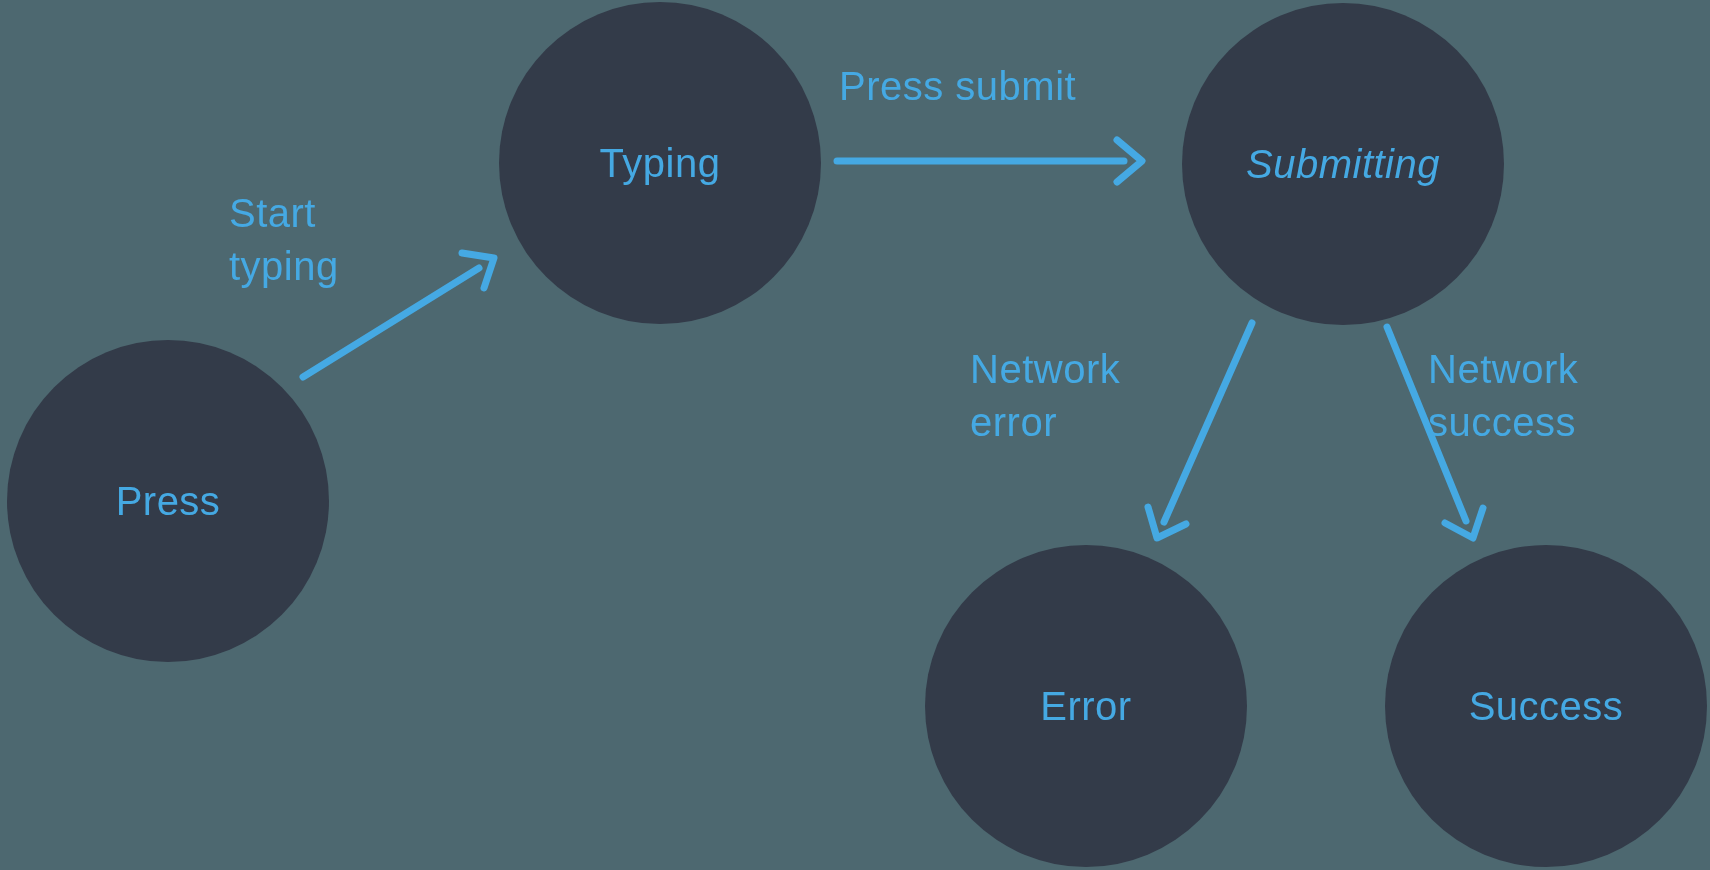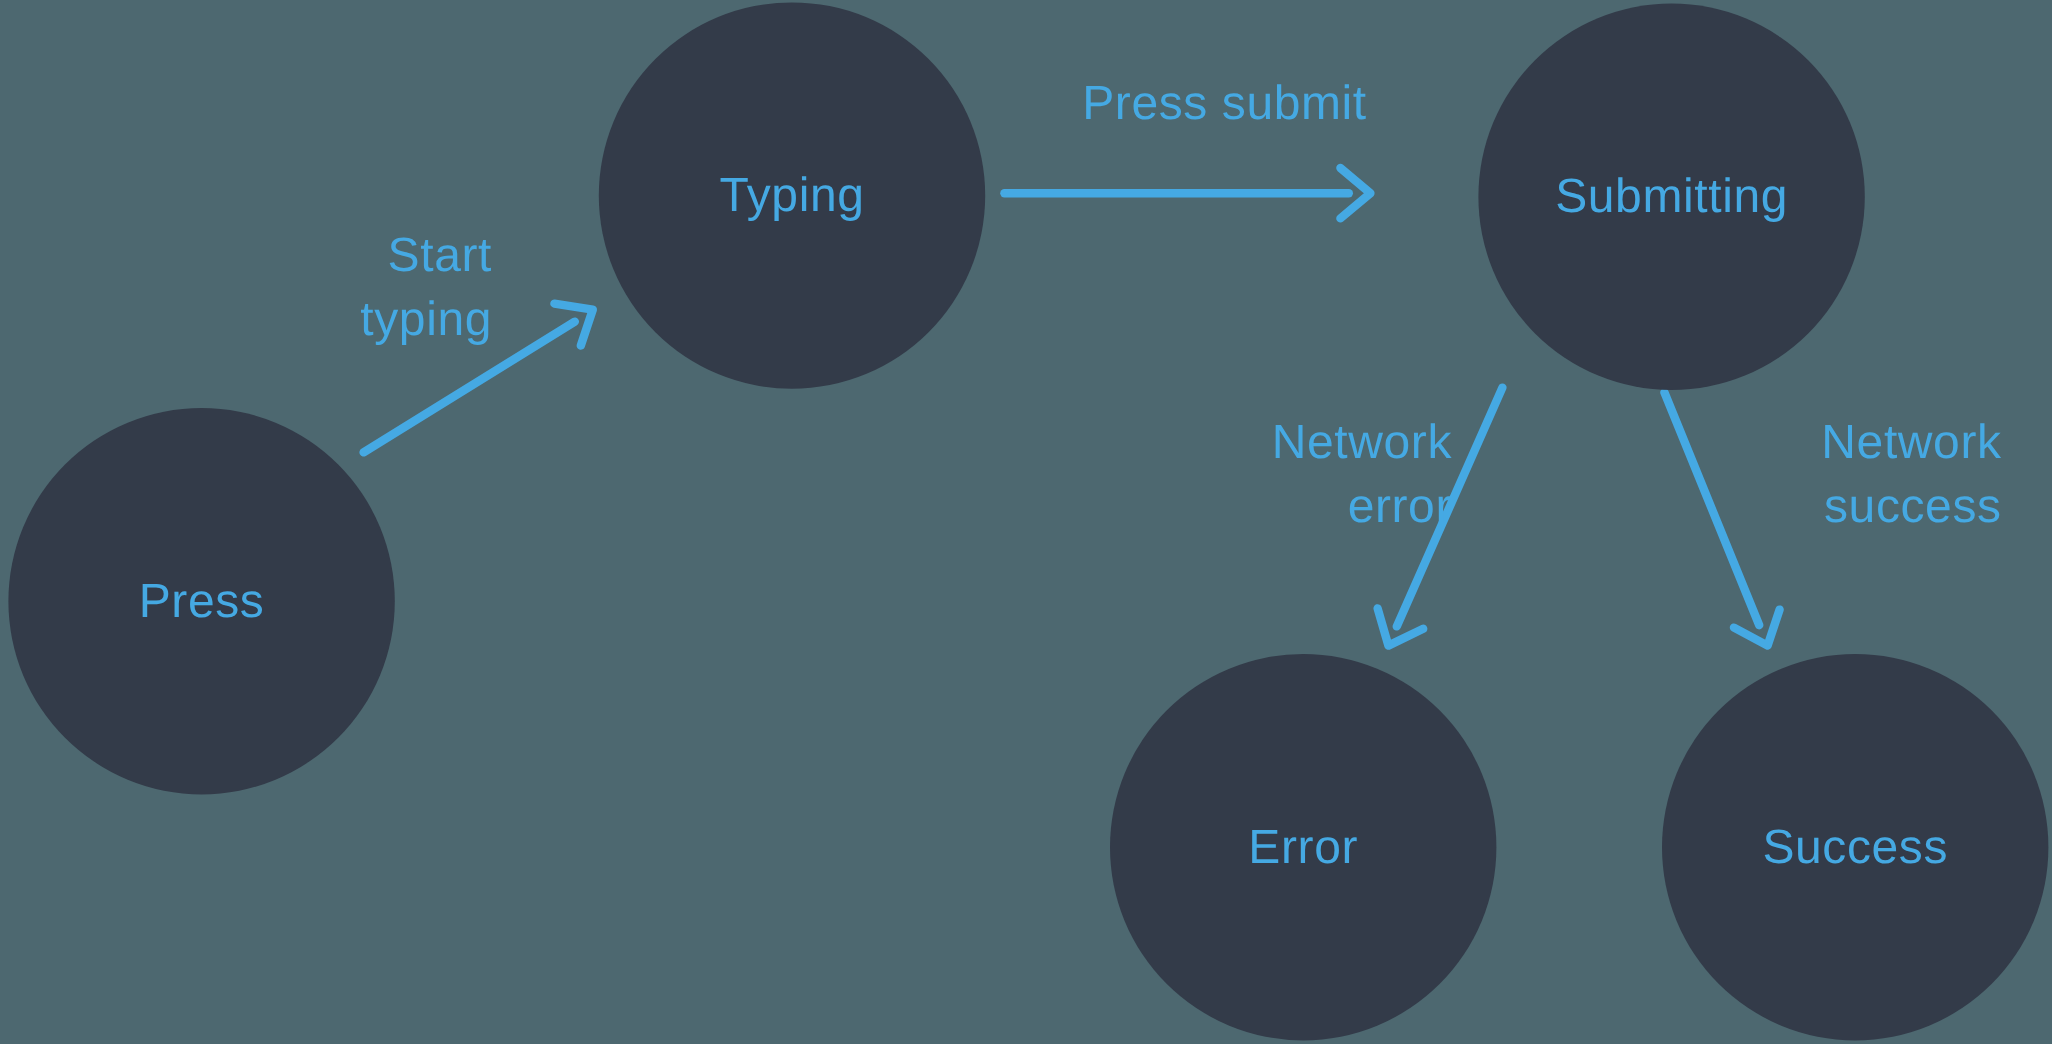--- a/index.html
+++ b/index.html
@@ -48,30 +48,30 @@
     letter-spacing: 0.5px;
     white-space: nowrap;
   }
   .edge-label {
     position: absolute;
     color: var(--accent);
     font-size: 40px;
     font-weight: 400;
     letter-spacing: 0.5px;
     line-height: 53px;
-    text-align: right;
+    text-align: left;
     white-space: pre-line;
   }
   #node-empty      { left: 7px;    top: 340px; }
   #node-typing     { left: 499px;  top: 2px;   }
-  #node-submitting { left: 1232px; top: 3px;   }
+  #node-submitting { left: 1182px; top: 3px; font-style: italic;   }
   #node-error      { left: 925px;  top: 545px; }
   #node-success    { left: 1385px; top: 545px; }
 
-  #lbl-start-typing    { left: 210px;  top: 187px; width: 200px; }
+  #lbl-start-typing    { left: 229px;  top: 187px; width: 200px; }
   #lbl-press-submit    { left: 839px;  top: 60px;  width: 300px; }
   #lbl-network-error   { left: 970px;  top: 343px; width: 240px; }
   #lbl-network-success { left: 1428px; top: 343px; width: 240px; }
 </style>
 </head>
 <body>
 
 <div class="canvas">
 
   <svg class="arrow-layer" viewBox="0 0 1710 870" xmlns="http://www.w3.org/2000/svg">

